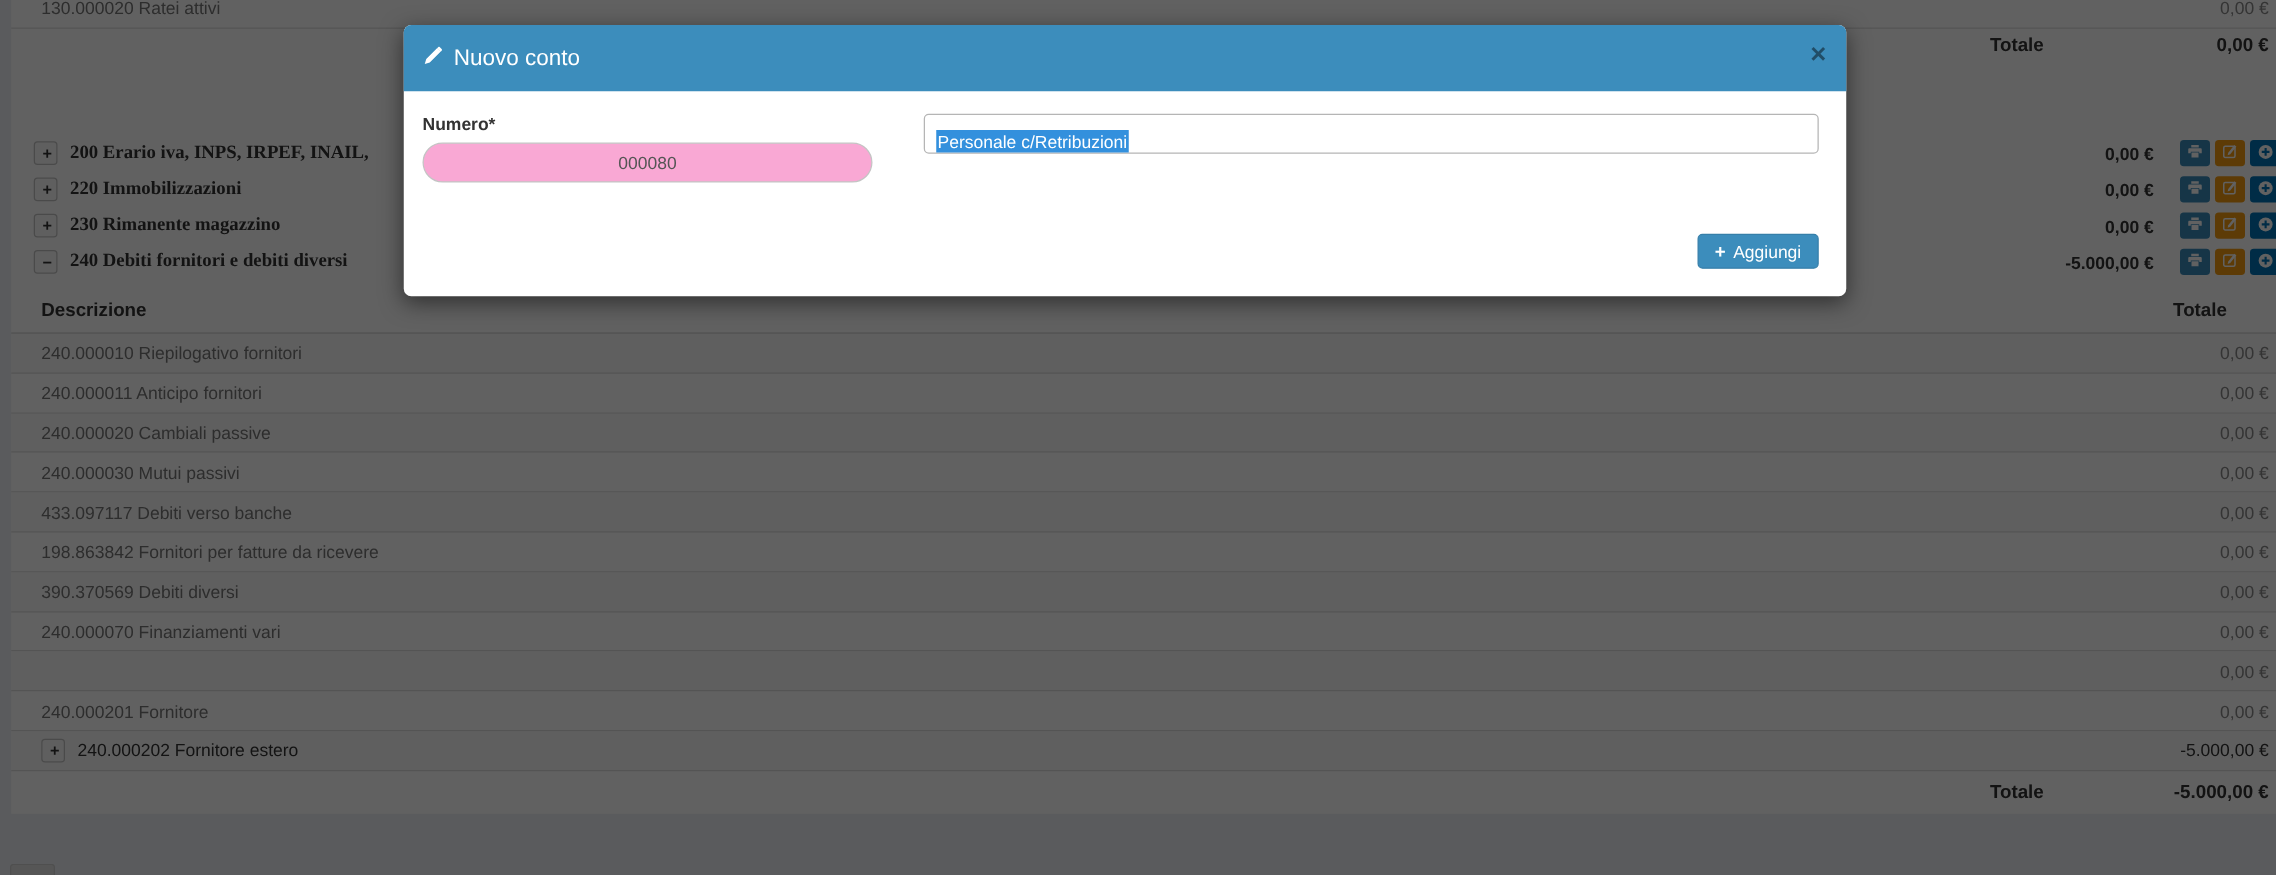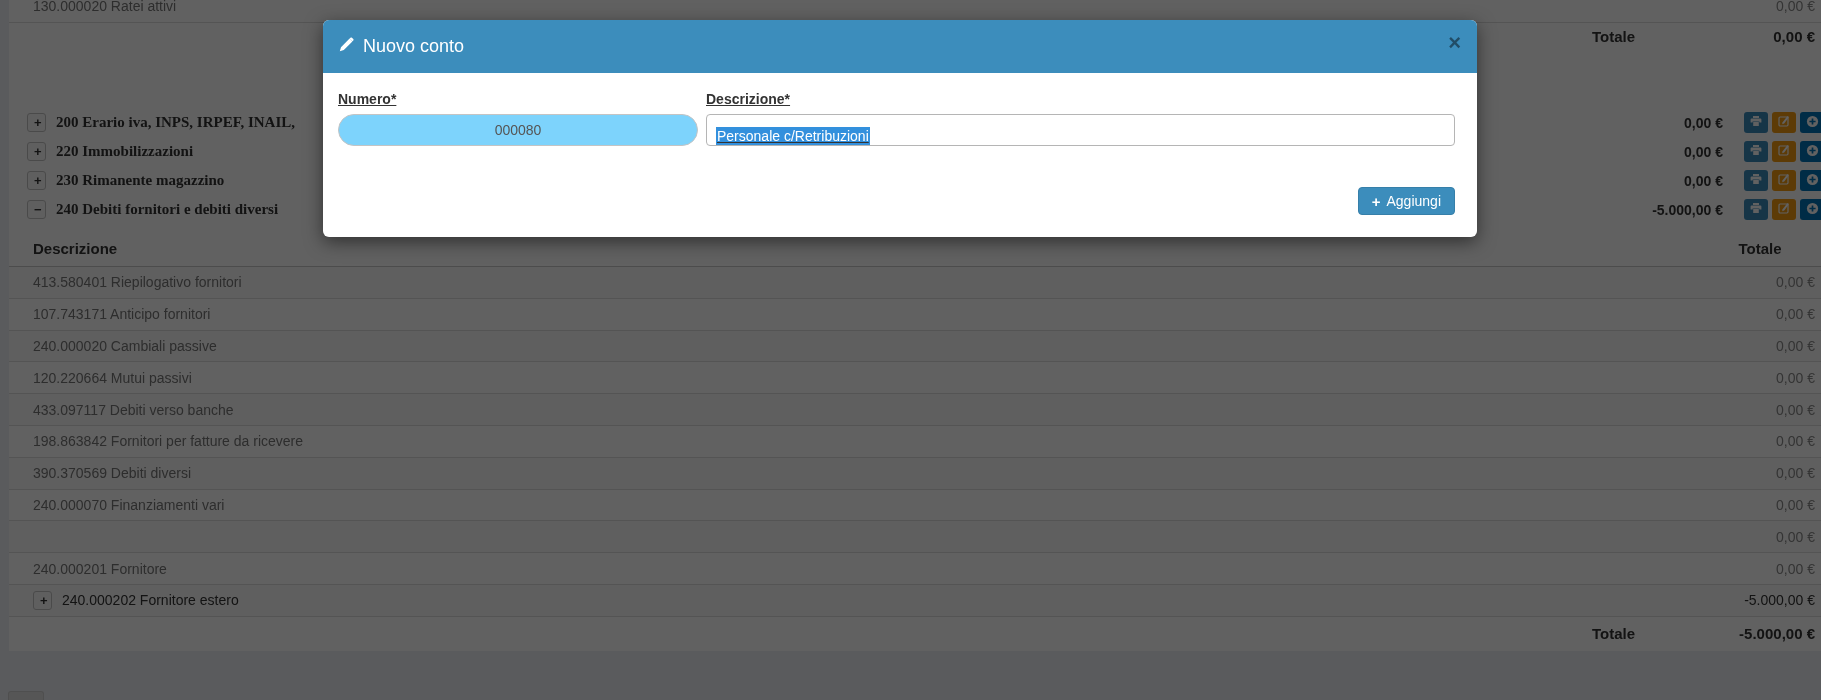--- a/index.html
+++ b/index.html
@@ -70,25 +70,25 @@
     height:53px;background:#3c8dbc;border-radius:6px 6px 0 0;
     display:flex;align-items:center;padding:0 16px;position:relative;
   }
   .modal-title{color:#fff;font-size:18px;display:flex;align-items:flex-end;}
   .modal-title svg{margin-right:9px;}
   .modal-close{
     position:absolute;right:16px;top:12px;font-size:22px;font-weight:bold;
     color:rgba(0,0,0,0.45);background:none;border:none;cursor:pointer;line-height:1;padding:0;
   }
   .modal-body{padding:18px 22px 22px 15px;}
-  .field-grid{display:grid;grid-template-columns:360px 1fr;column-gap:8px;text-decoration:underline;}
+  .field-grid{display:grid;grid-template-columns:360px 1fr;column-gap:41px;}
   .field-label{font-weight:bold;font-size:14px;color:#333;margin-bottom:6px;height:17px;box-sizing:border-box;}
   .text-input{
     width:100%;height:32px;box-sizing:border-box;border:1px solid #c4c4c4;border-radius:16px;
-    padding:0 10px;font-size:14px;font-family:inherit;color:#555;background:#7dd3fc;outline:none;
+    padding:0 10px;font-size:14px;font-family:inherit;color:#555;background:#f9a8d4;outline:none;
   }
   .input-center{text-align:center;}
   .fake-input{
     height:32px;box-sizing:border-box;border:1px solid #b5b5b5;border-radius:4px;
     padding:0 9px;display:flex;align-items:flex-end;font-size:14px;color:#555;background:#fff;cursor:text;
   }
   .sel{background:#3390dd;color:#fff;padding:1px 1px;}
   .modal-footer{display:flex;justify-content:flex-end;margin-top:41px;}
   .btn-submit{
     background:#3c8dbc;border:1px solid #367fa9;color:#fff;border-radius:4px;
@@ -248,39 +248,39 @@
 </div>
 
   <div class="flexrow header-row">
     <span>Descrizione</span>
     <span class="hdr-amt">Totale</span>
   </div>
 
   <div id="account-rows">
   <div class="flexrow data-row">
 
-    <span class="row-desc">413.580401 Riepilogativo fornitori</span>
-    <span class="amt row-amt">0,00 €</span>
-  </div>
-
-  <div class="flexrow data-row">
-
-    <span class="row-desc">107.743171 Anticipo fornitori</span>
+    <span class="row-desc">240.000010 Riepilogativo fornitori</span>
+    <span class="amt row-amt">0,00 €</span>
+  </div>
+
+  <div class="flexrow data-row">
+
+    <span class="row-desc">240.000011 Anticipo fornitori</span>
     <span class="amt row-amt">0,00 €</span>
   </div>
 
   <div class="flexrow data-row">
 
     <span class="row-desc">240.000020 Cambiali passive</span>
     <span class="amt row-amt">0,00 €</span>
   </div>
 
   <div class="flexrow data-row">
 
-    <span class="row-desc">120.220664 Mutui passivi</span>
+    <span class="row-desc">240.000030 Mutui passivi</span>
     <span class="amt row-amt">0,00 €</span>
   </div>
 
   <div class="flexrow data-row">
 
     <span class="row-desc">433.097117 Debiti verso banche</span>
     <span class="amt row-amt">0,00 €</span>
   </div>
 
   <div class="flexrow data-row">
@@ -341,21 +341,20 @@
     </span>
     <button class="modal-close">×</button>
   </div>
   <div class="modal-body">
     <div class="field-grid">
       <div>
         <div class="field-label">Numero*</div>
         <input class="text-input input-center" type="text" value="000080" style="">
       </div>
       <div>
-        <div class="field-label">Descrizione*</div>
         <div class="fake-input" role="textbox">
           <span class="sel">Personale c/Retribuzioni</span>
         </div>
       </div>
     </div>
     <div class="modal-footer">
       <button class="btn-submit">
         <span class="plus">+</span>
         <span>Aggiungi</span>
       </button>

